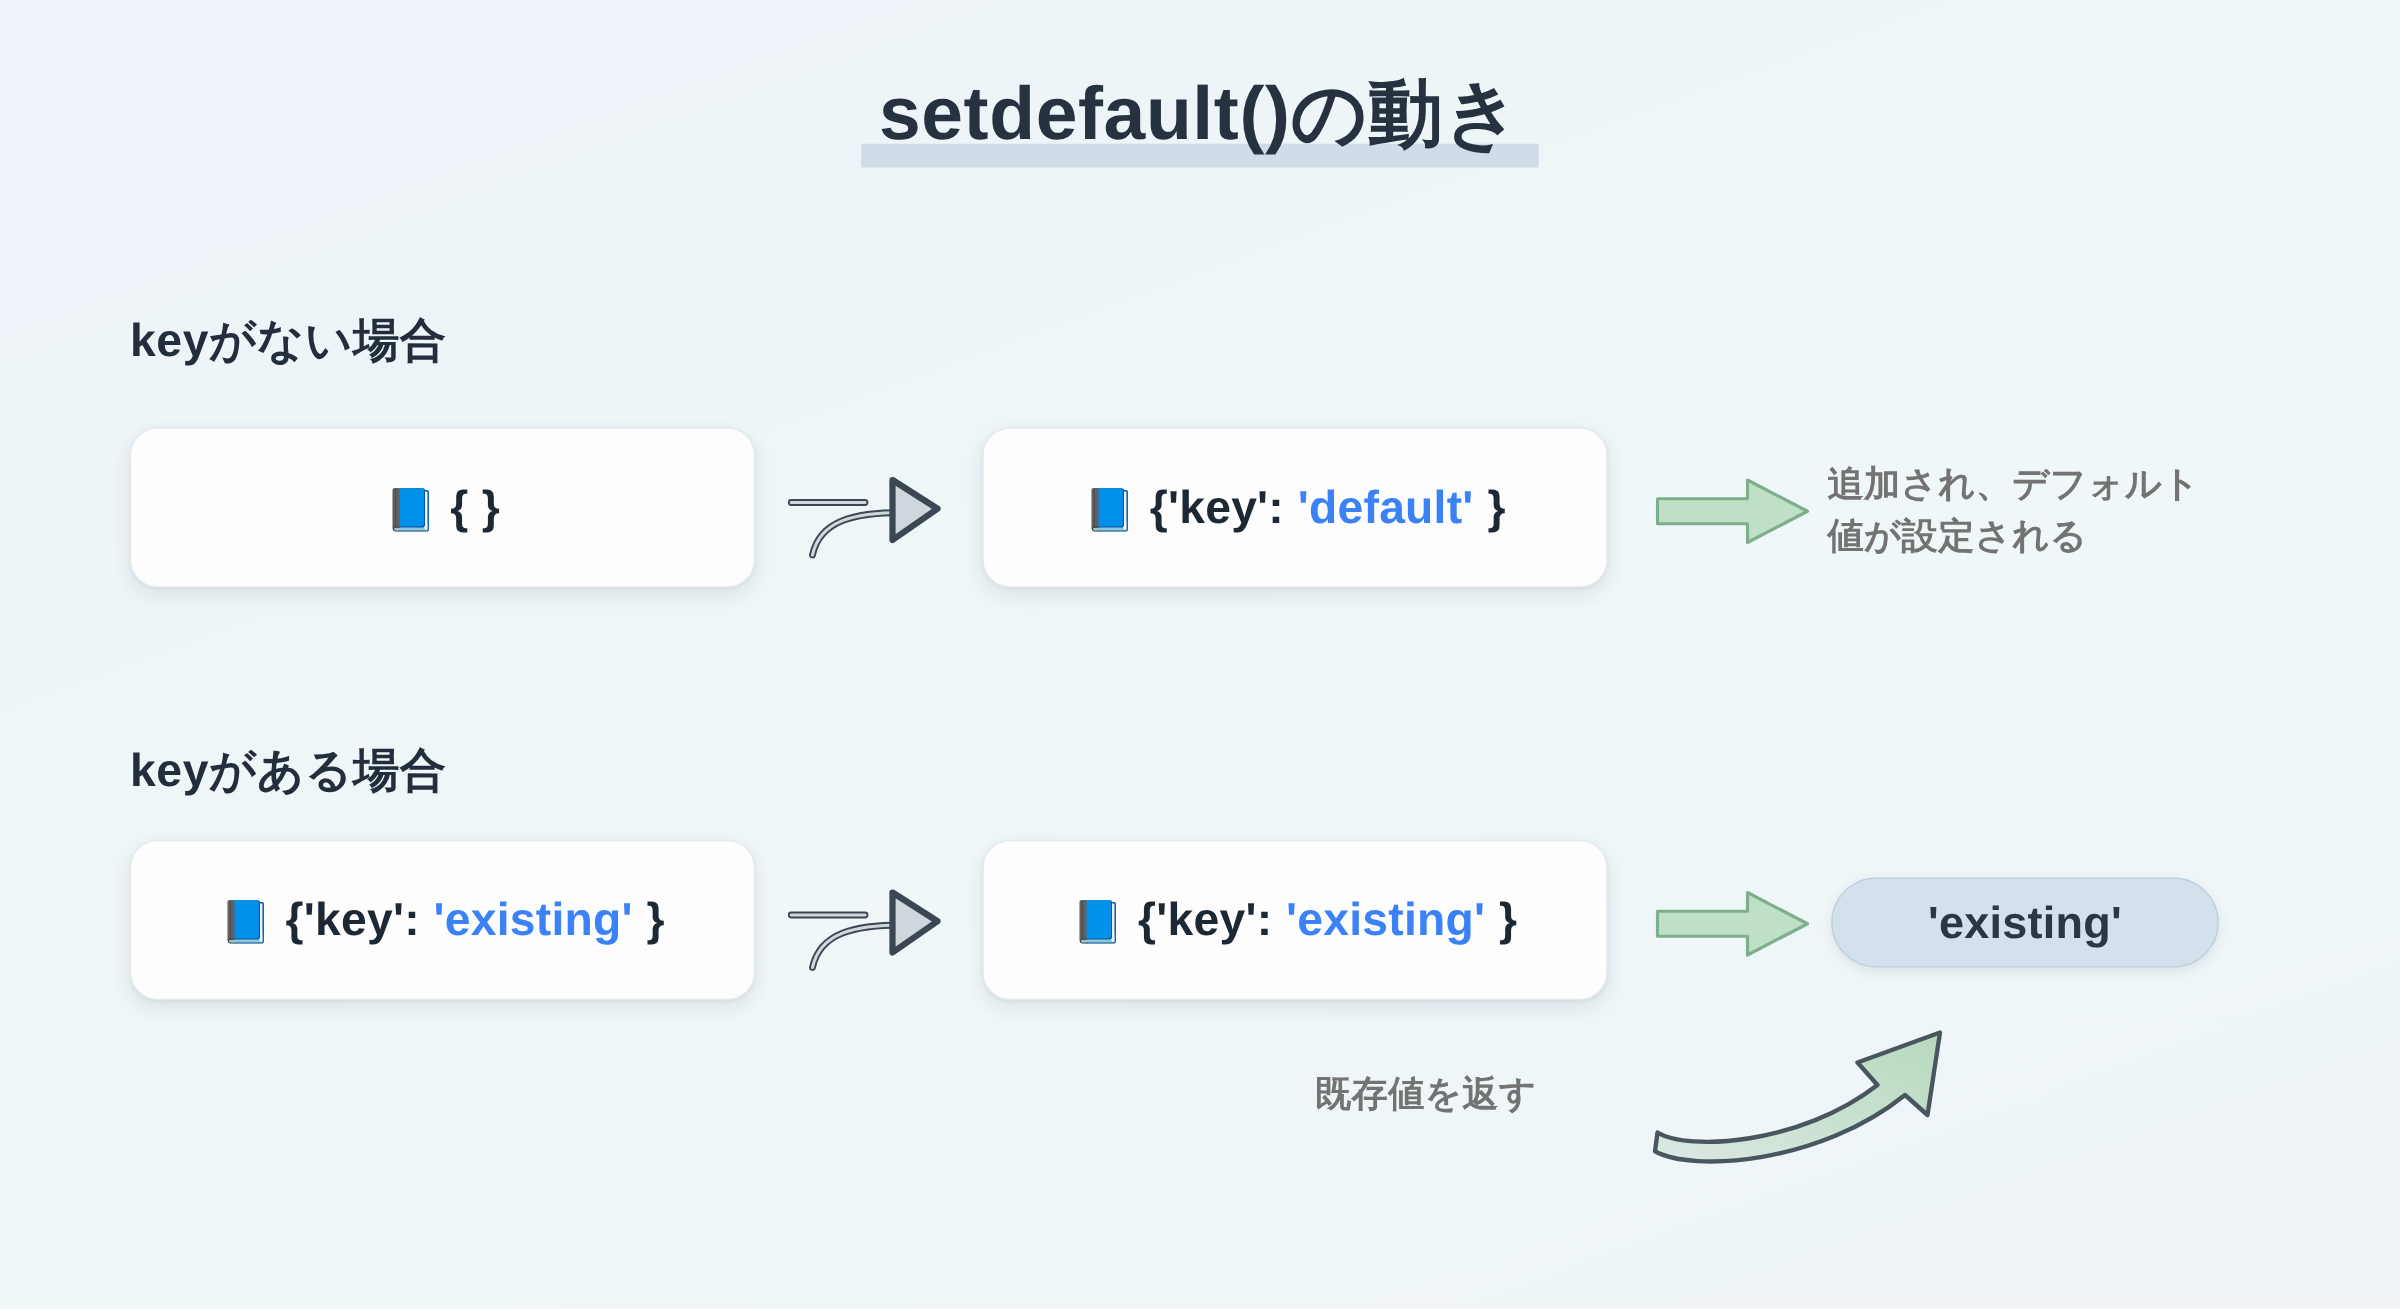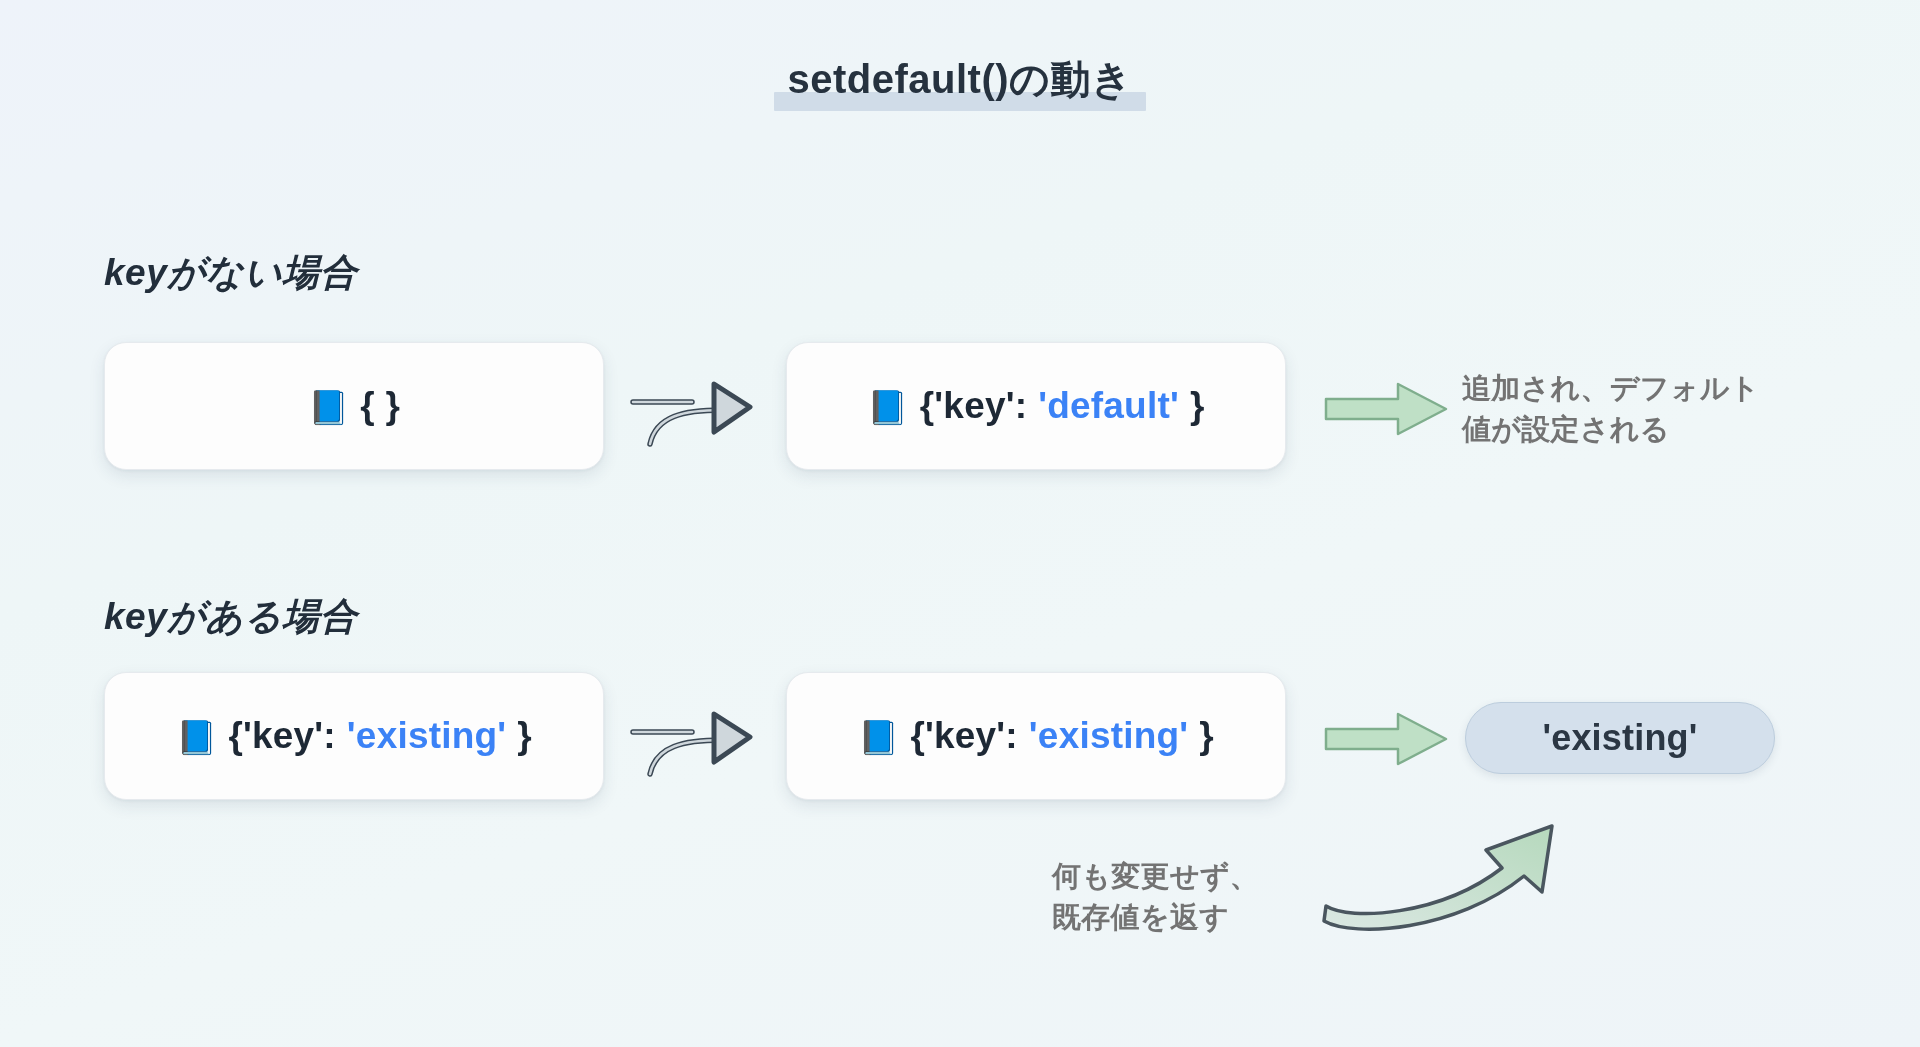--- a/index.html
+++ b/index.html
@@ -21,21 +21,21 @@
   .title-wrap {
     position: absolute;
     top: 56px;
     left: 0;
     width: 1920px;
     text-align: center;
   }
   .title {
     display: inline-block;
     position: relative;
-    font-size: 40px;
+    font-size: 60px;
     font-weight: 700;
     letter-spacing: 0.5px;
     color: #26323f;
     padding: 0 14px 6px 14px;
     line-height: 1.15;
   }
   .title .hl {
     position: absolute;
     left: 0;
     right: 0;
@@ -52,21 +52,20 @@
   }
 
   
   .section-heading {
     position: absolute;
     font-size: 37px;
     font-weight: 700;
     color: #222e3b;
     letter-spacing: 0.5px;
     white-space: nowrap;
-    font-style: italic;
   }
   #heading-missing { left: 104px; top: 248px; }
   #heading-present { left: 104px; top: 592px; }
 
   
   .card {
     position: absolute;
     background: #fdfdfd;
     border: 1px solid #e6eaee;
     border-radius: 22px;
@@ -237,21 +236,20 @@
 
 <svg class="green-arrow" id="green-arrow-bottom" viewBox="0 0 126 62">
   <path d="M2 21 L74 21 L74 6 L122 31 L74 56 L74 41 L2 41 Z" fill="#bfe0c6" stroke="#7fae8d" stroke-width="2.5" stroke-linejoin="round"></path>
 </svg>
 
 <div id="result-pill">
   <span class="pill-text">'existing'</span>
 </div>
 
 <div class="annotation" id="annotation-returned">
-  <div>何も変更せず、</div>
   <div>既存値を返す</div>
 </div>
 
 <svg id="curved-arrow" viewBox="0 0 310 165">
   <defs>
     <linearGradient id="gradCurve" x1="0" y1="1" x2="1" y2="0">
       <stop offset="0%" stop-color="#dbe8e3"></stop>
       <stop offset="100%" stop-color="#b6d9bd"></stop>
     </linearGradient>
   </defs>

